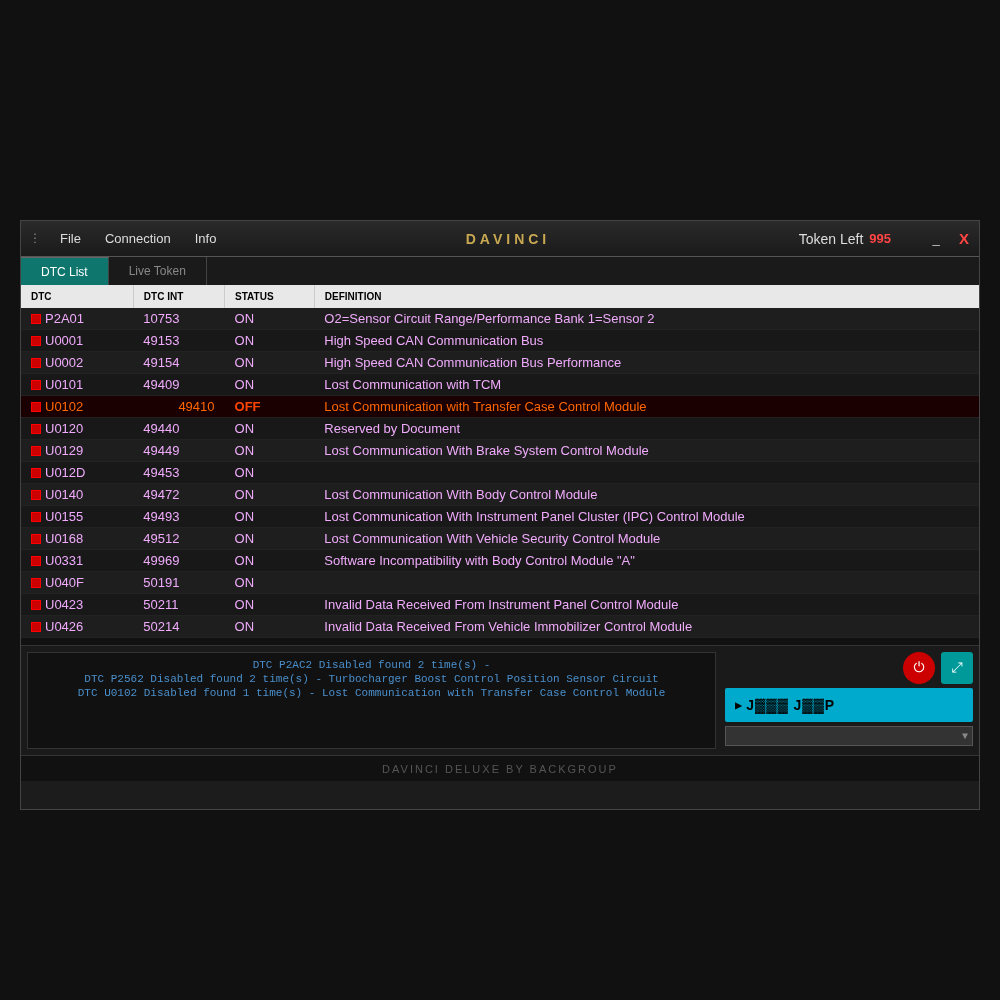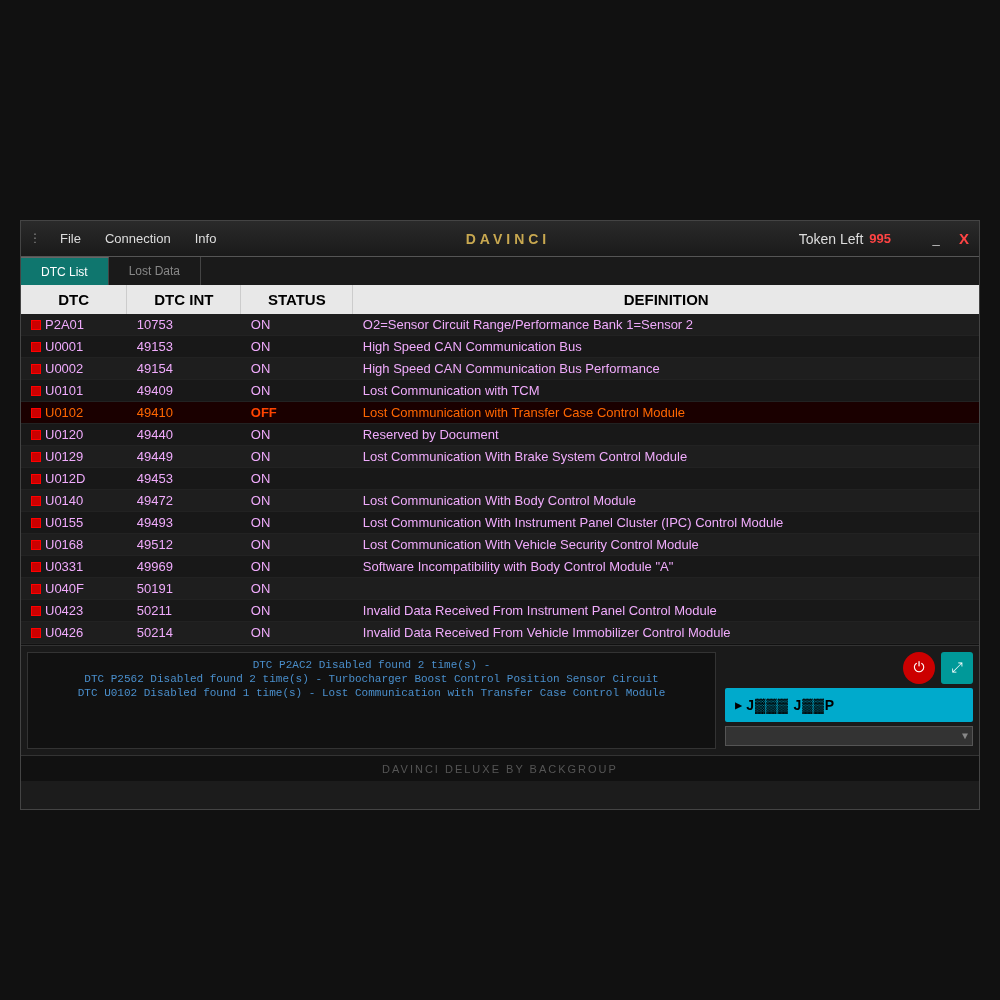--- a/index.html
+++ b/index.html
@@ -155,23 +155,23 @@
     }
 
     .table-header {
       background: #e8e8e8;
       color: #000;
       font-weight: bold;
     }
 
     .table-header th {
       padding: 6px 10px;
-      text-align: center;
+      text-align: left;
       border-right: 1px solid #ccc;
-      font-size: 15px;
+      font-size: 10px;
     }
 
     .table-header th:last-child { border-right: none; }
 
     tr.data-row td {
       padding: 3px 10px;
       border-bottom: 1px solid #222;
       color: #f0abfc;
       font-size: 13px;
     }
@@ -339,21 +339,21 @@
       <div class="title-right">
         <span class="token-label">Token Left</span>
         <span class="token-value">995</span>
         <div class="win-btn">_</div>
         <div class="win-btn win-btn-close">X</div>
       </div>
     </div>
 
     <div class="tab-bar">
       <div class="tab tab-active">DTC List</div>
-      <div class="tab tab-inactive">Lost Data</div>
+      <div class="tab tab-inactive">Live Token</div>
     </div>
 
     <div class="table-container">
       <table>
         <thead>
           <tr class="table-header">
             <th>DTC</th>
             <th>DTC INT</th>
             <th>STATUS</th>
             <th>DEFINITION</th>
@@ -404,21 +404,21 @@
               <td class="status-on">ON</td>
               <td>Lost Communication with TCM</td>
             </tr>
             <tr class="data-row row-highlight-red">
               <td>
                 <div class="checkbox-cell">
                   <span class="cb cb-red"></span>
                   <span style="color: rgb(255, 102, 0);">U0102</span>
                 </div>
               </td>
-              <td style="color: rgb(255, 102, 0);">49410</td>
+              <td style="color: rgb(255, 102, 0); text-align: right;">49410</td>
               <td class="status-off">OFF</td>
               <td style="color: rgb(255, 102, 0);">Lost Communication with Transfer Case Control Module</td>
             </tr>
             <tr class="data-row">
               <td>
                 <div class="checkbox-cell">
                   <span class="cb cb-red"></span>
                   <span>U0120</span>
                 </div>
               </td>

